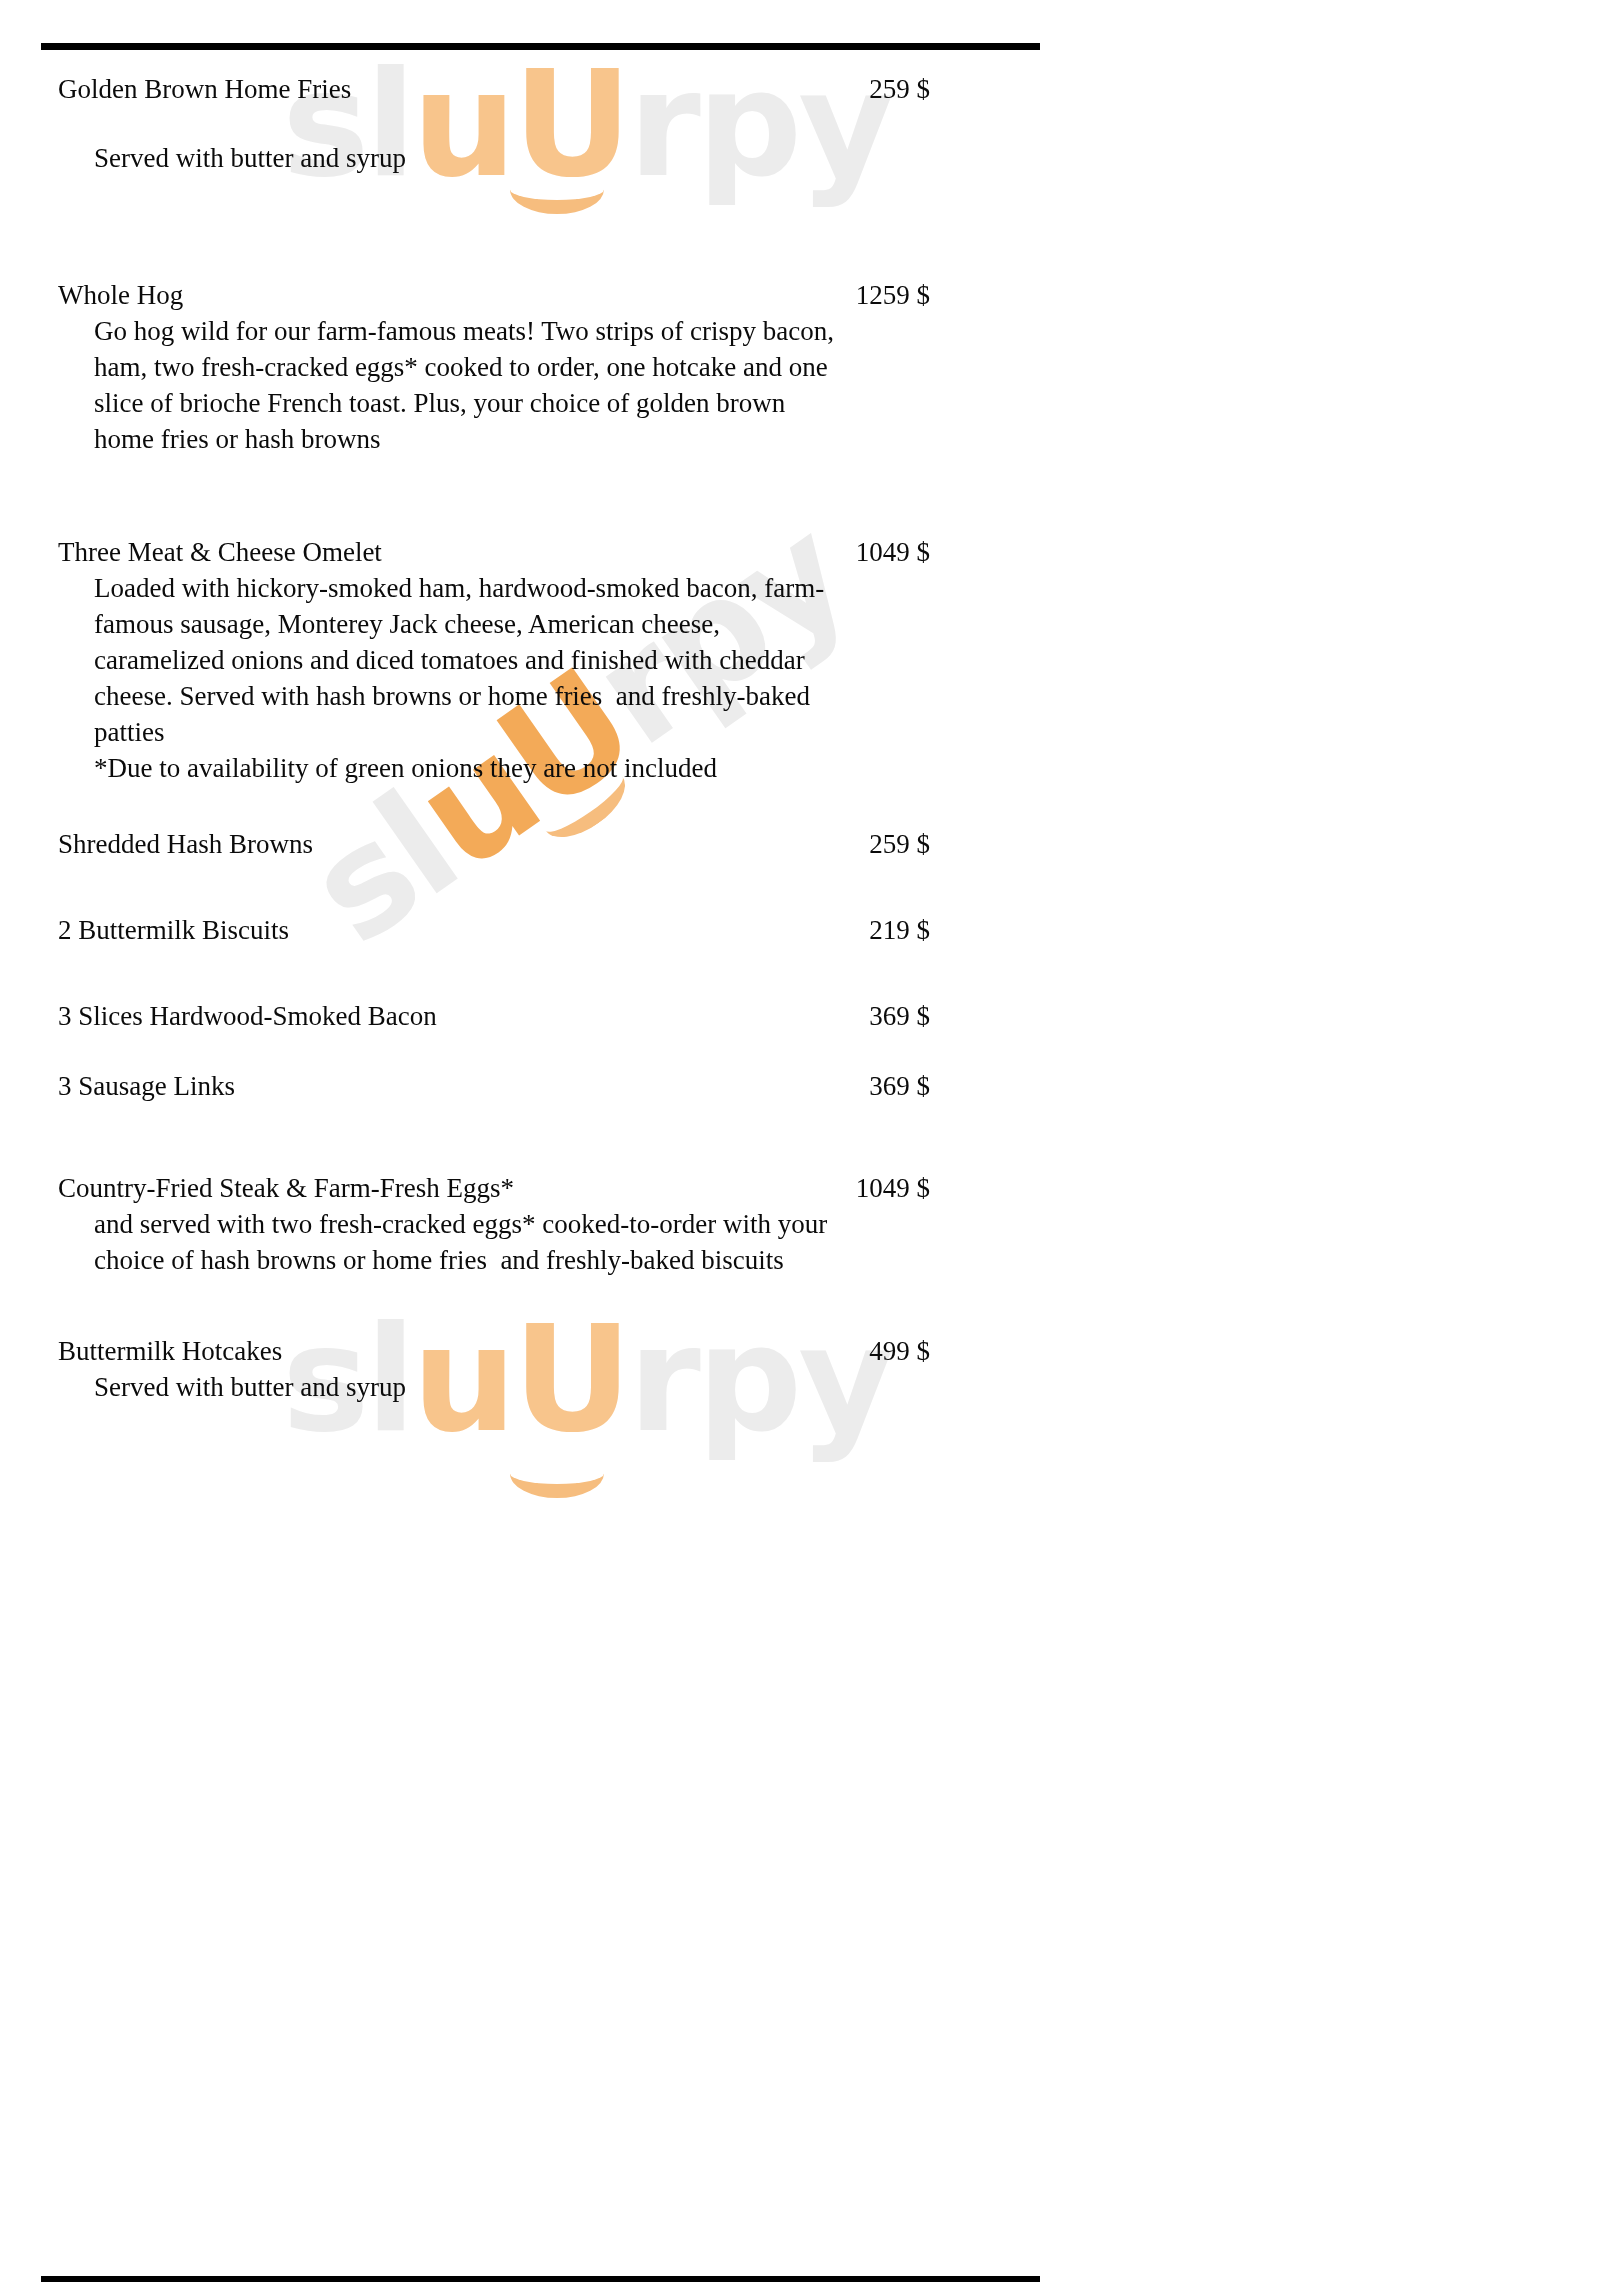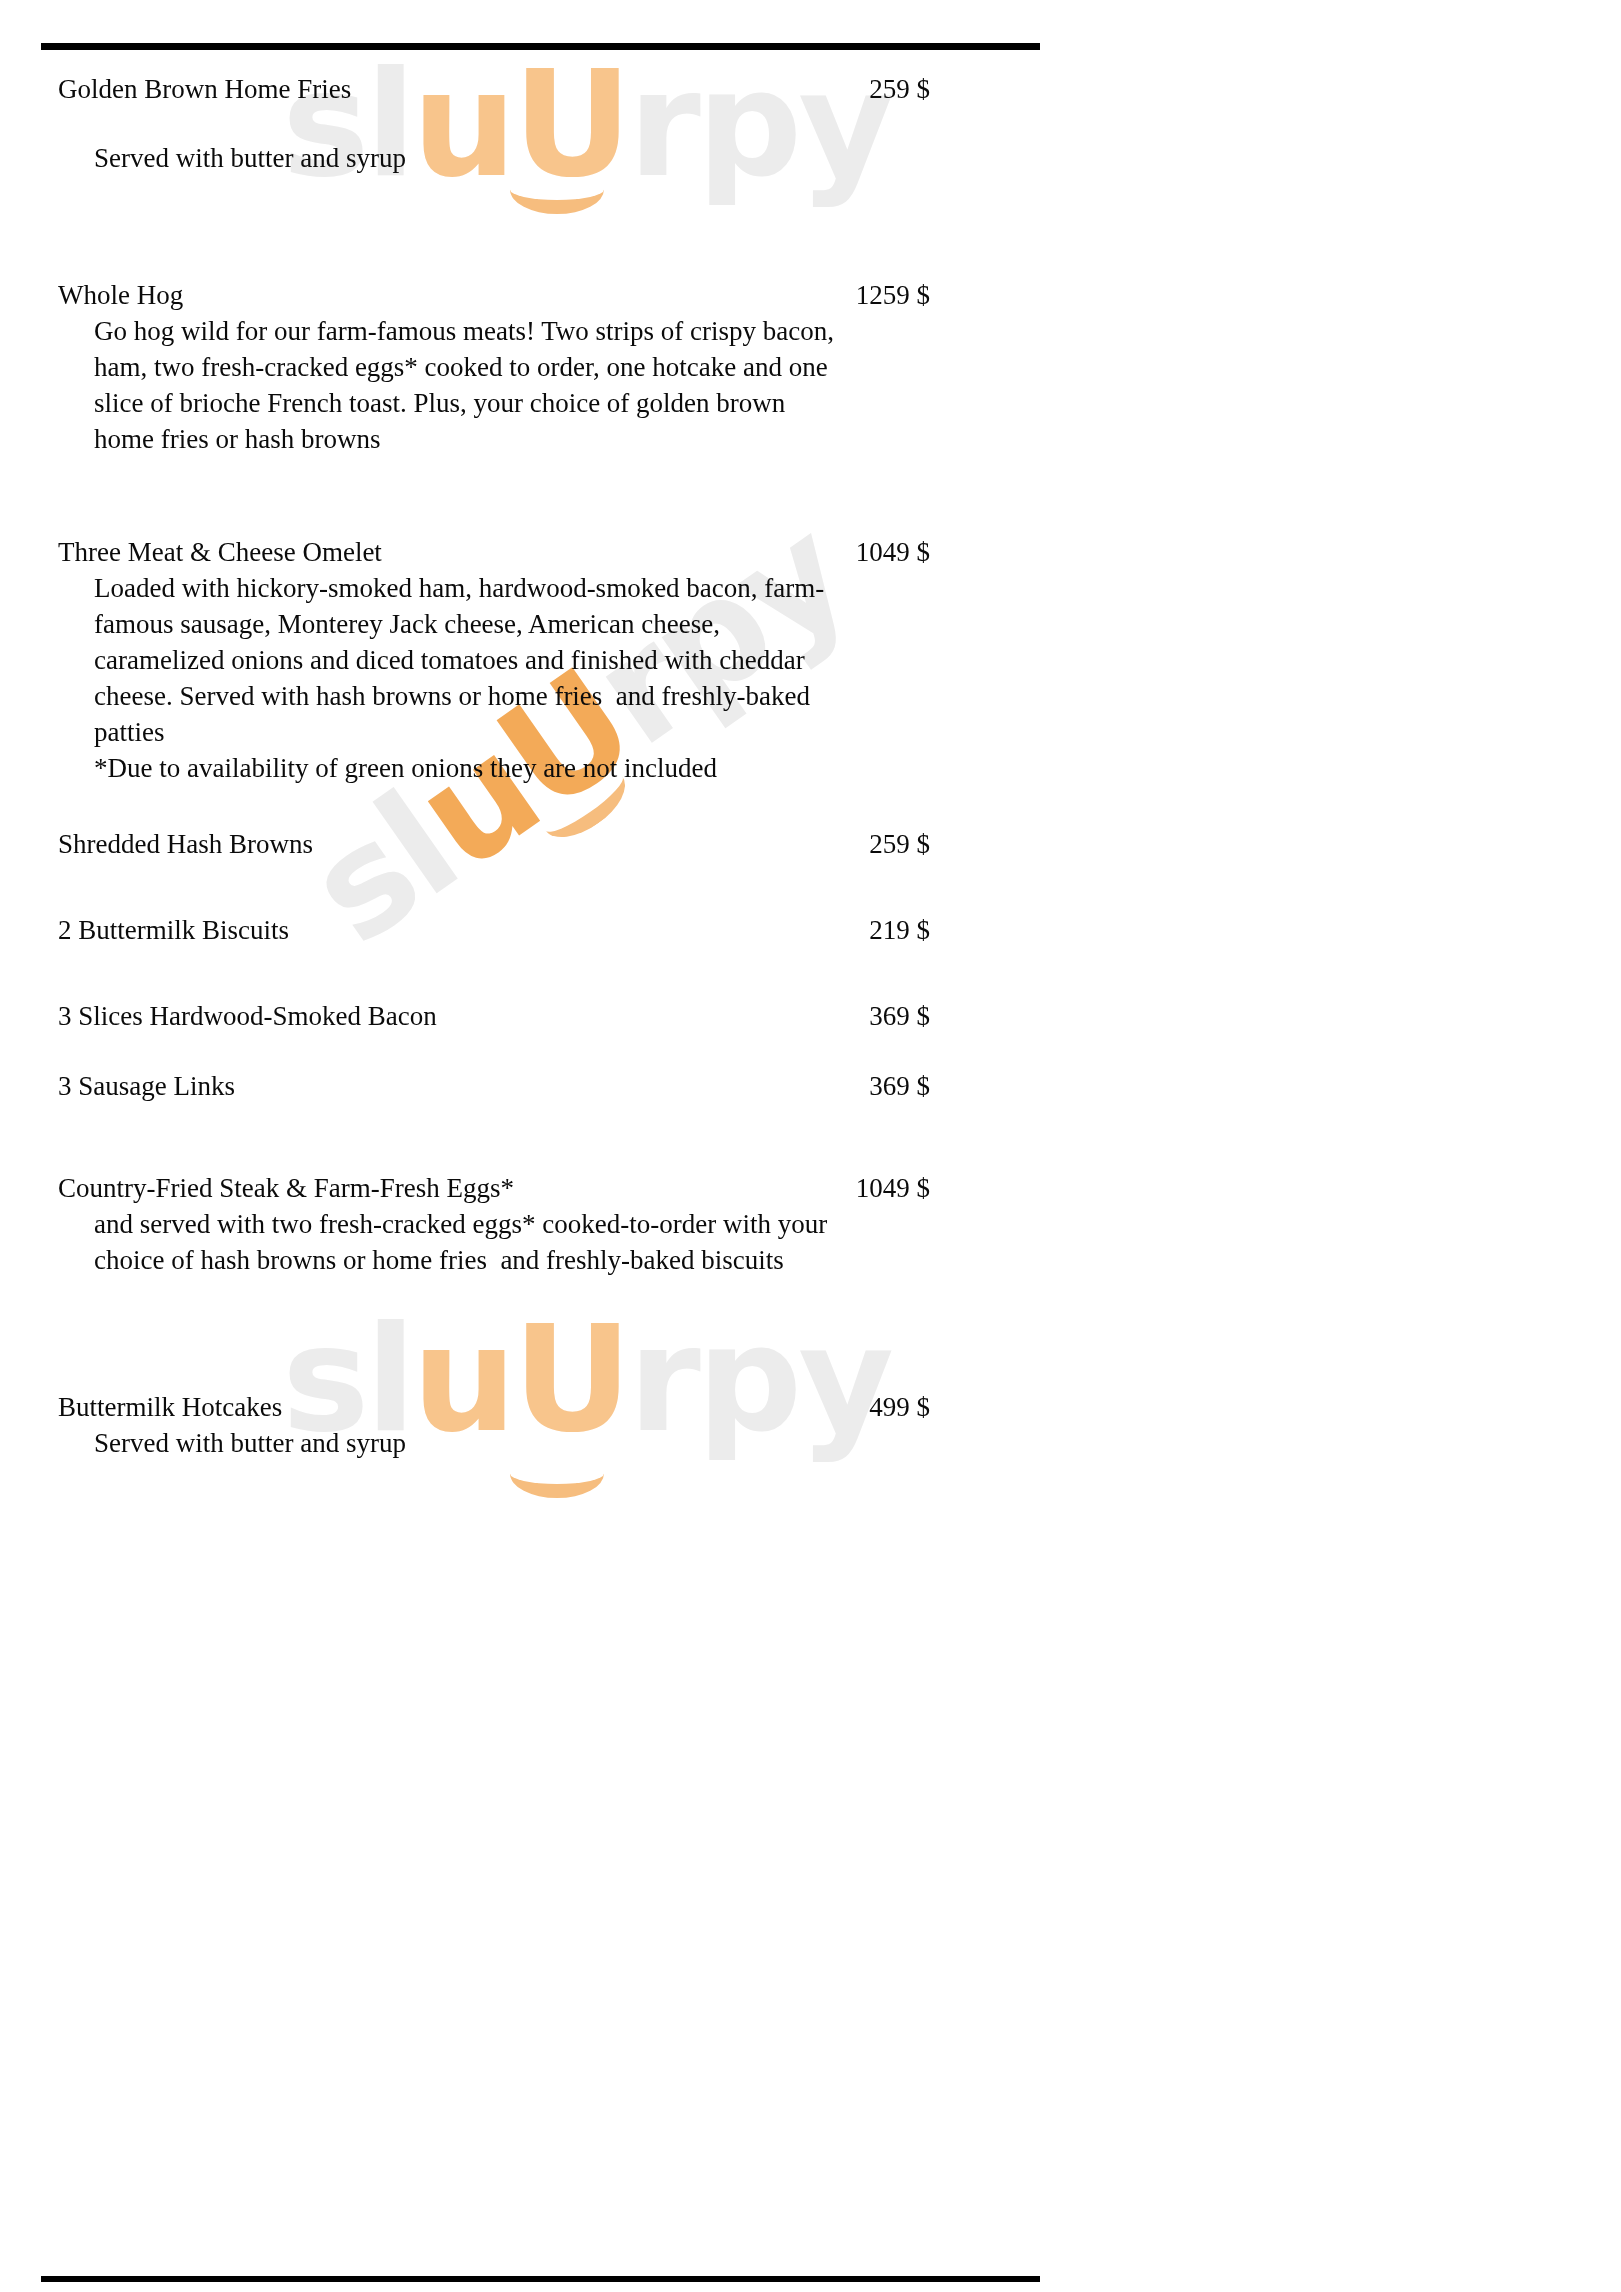--- a/index.html
+++ b/index.html
@@ -162,21 +162,21 @@
   <div class="item-row">
     <span class="item-name">Country-Fried Steak &amp; Farm-Fresh Eggs*</span>
     <span class="item-price">1049 $</span>
   </div>
   <div>
     <div class="desc-line">and served with two fresh-cracked eggs* cooked-to-order with your</div>
     <div class="desc-line">choice of hash browns or home fries  and freshly-baked biscuits</div>
   </div>
 </div>
 
-<div class="menu-item" style="top:1373px">
+<div class="menu-item" style="top:1317px">
   <div class="item-row">
     <span class="item-name">Buttermilk Hotcakes</span>
     <span class="item-price">499 $</span>
   </div>
   <div>
     <div class="desc-line">Served with butter and syrup</div>
   </div>
 </div>
 
 

